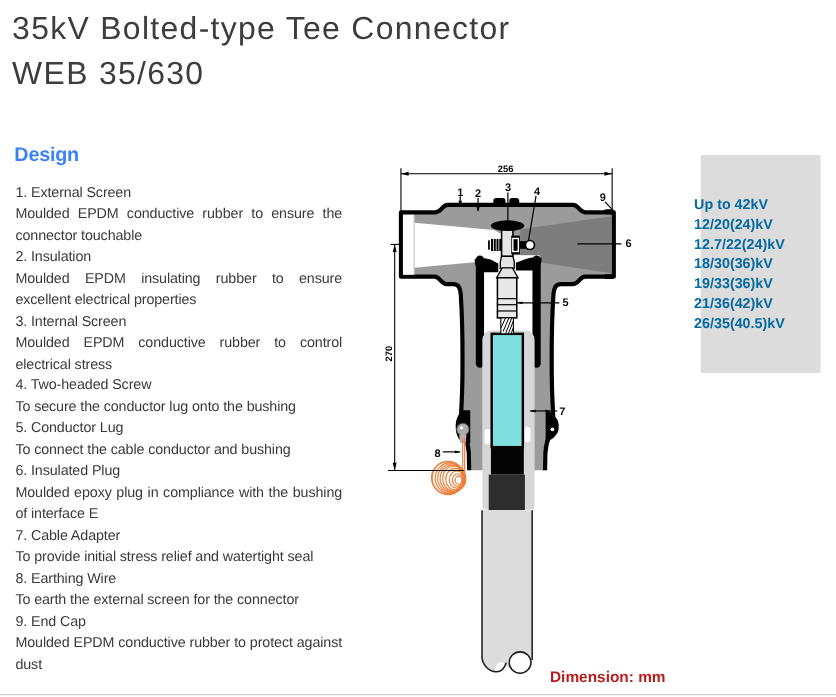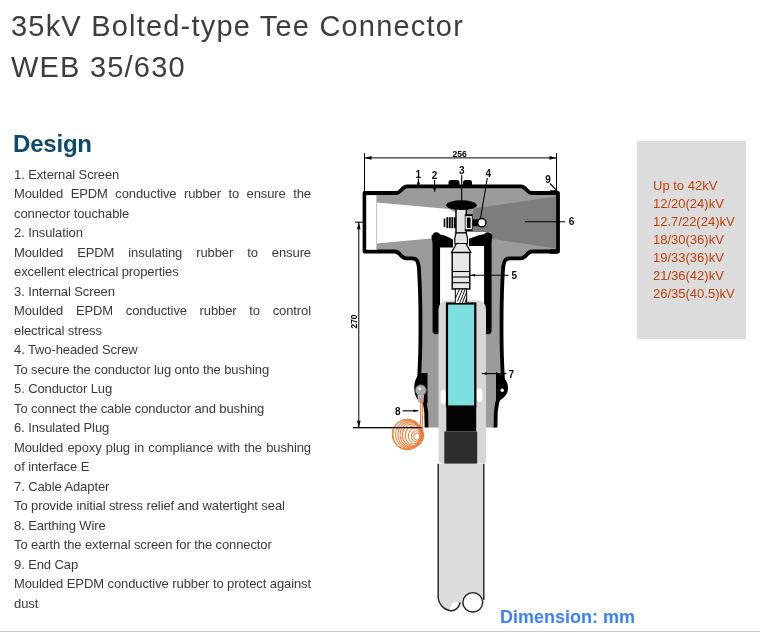--- a/index.html
+++ b/index.html
@@ -2,25 +2,25 @@
 <html><head>
 <meta charset="utf-8">
 <style>
 html,body{margin:0;padding:0}
 body{width:760px;height:634px;position:relative;font-family:"Liberation Sans",sans-serif;background:#fff;overflow:hidden}
 .abs{position:absolute}
 </style>
 </head>
 <body>
 <div class="abs" style="left:11px;top:6px;font-size:29px;font-weight:normal;color:#3d3d3d;line-height:41.4px;letter-spacing:1.2px">35kV Bolted-type Tee Connector<br>WEB&nbsp;35/630</div>
-<div class="abs" style="left:13px;top:130px;font-size:24px;font-weight:bold;color:#0c4a6e;letter-spacing:-0.2px">Design</div>
+<div class="abs" style="left:13px;top:130px;font-size:18px;font-weight:bold;color:#3b82f6;letter-spacing:-0.2px">Design</div>
 <div class="abs" id="list" style="left:14px;top:164.7px;width:297px;font-size:13px;line-height:19.5px;color:#3a3a3a;text-align:justify;letter-spacing:-0.1px">1. External Screen<br>Moulded EPDM conductive rubber to ensure the connector touchable<br>2. Insulation<br>Moulded EPDM insulating rubber to ensure excellent electrical properties<br>3. Internal Screen<br>Moulded EPDM conductive rubber to control electrical stress<br>4. Two-headed Screw<br>To secure the conductor lug onto the bushing<br>5. Conductor Lug<br>To connect the cable conductor and bushing<br>6. Insulated Plug<br>Moulded epoxy plug in compliance with the bushing of interface E<br>7. Cable Adapter<br>To provide initial stress relief and watertight seal<br>8. Earthing Wire<br>To earth the external screen for the connector<br>9. End Cap<br>Moulded EPDM conductive rubber to protect against dust</div>
 <div class="abs" style="left:637px;top:141px;width:109px;height:198px;background:#dcdcdc"></div>
-<div class="abs" style="left:653px;top:176.7px;font-size:13px;font-weight:normal;line-height:18px;color:#c2410c">Up to 42kV<br>12/20(24)kV<br>12.7/22(24)kV<br>18/30(36)kV<br>19/33(36)kV<br>21/36(42)kV<br>26/35(40.5)kV</div>
-<div class="abs" style="left:500px;top:607px;font-size:18px;font-weight:bold;color:#3b82f6">Dimension: mm</div>
+<div class="abs" style="left:631px;top:176.7px;font-size:13px;font-weight:bold;line-height:18px;color:#0369a1">Up to 42kV<br>12/20(24)kV<br>12.7/22(24)kV<br>18/30(36)kV<br>19/33(36)kV<br>21/36(42)kV<br>26/35(40.5)kV</div>
+<div class="abs" style="left:500px;top:607px;font-size:14px;font-weight:bold;color:#b91c1c">Dimension: mm</div>
 <div class="abs" style="left:0;top:631px;width:760px;height:1px;background:#c9c9c9"></div>
 <svg class="abs" style="left:0;top:0" width="760" height="634" viewBox="0 0 760 634">
 
 <g stroke="#000" stroke-width="1" fill="none">
   <line x1="364.5" y1="157.9" x2="556.5" y2="157.9"></line>
   <line x1="364.5" y1="153" x2="364.5" y2="192"></line>
   <line x1="556.5" y1="153" x2="556.5" y2="190"></line>
   <line x1="358.8" y1="222.2" x2="358.8" y2="427.7"></line>
   <line x1="355" y1="222.2" x2="365" y2="222.2"></line>
   <line x1="353" y1="427.7" x2="421.6" y2="427.7"></line>

